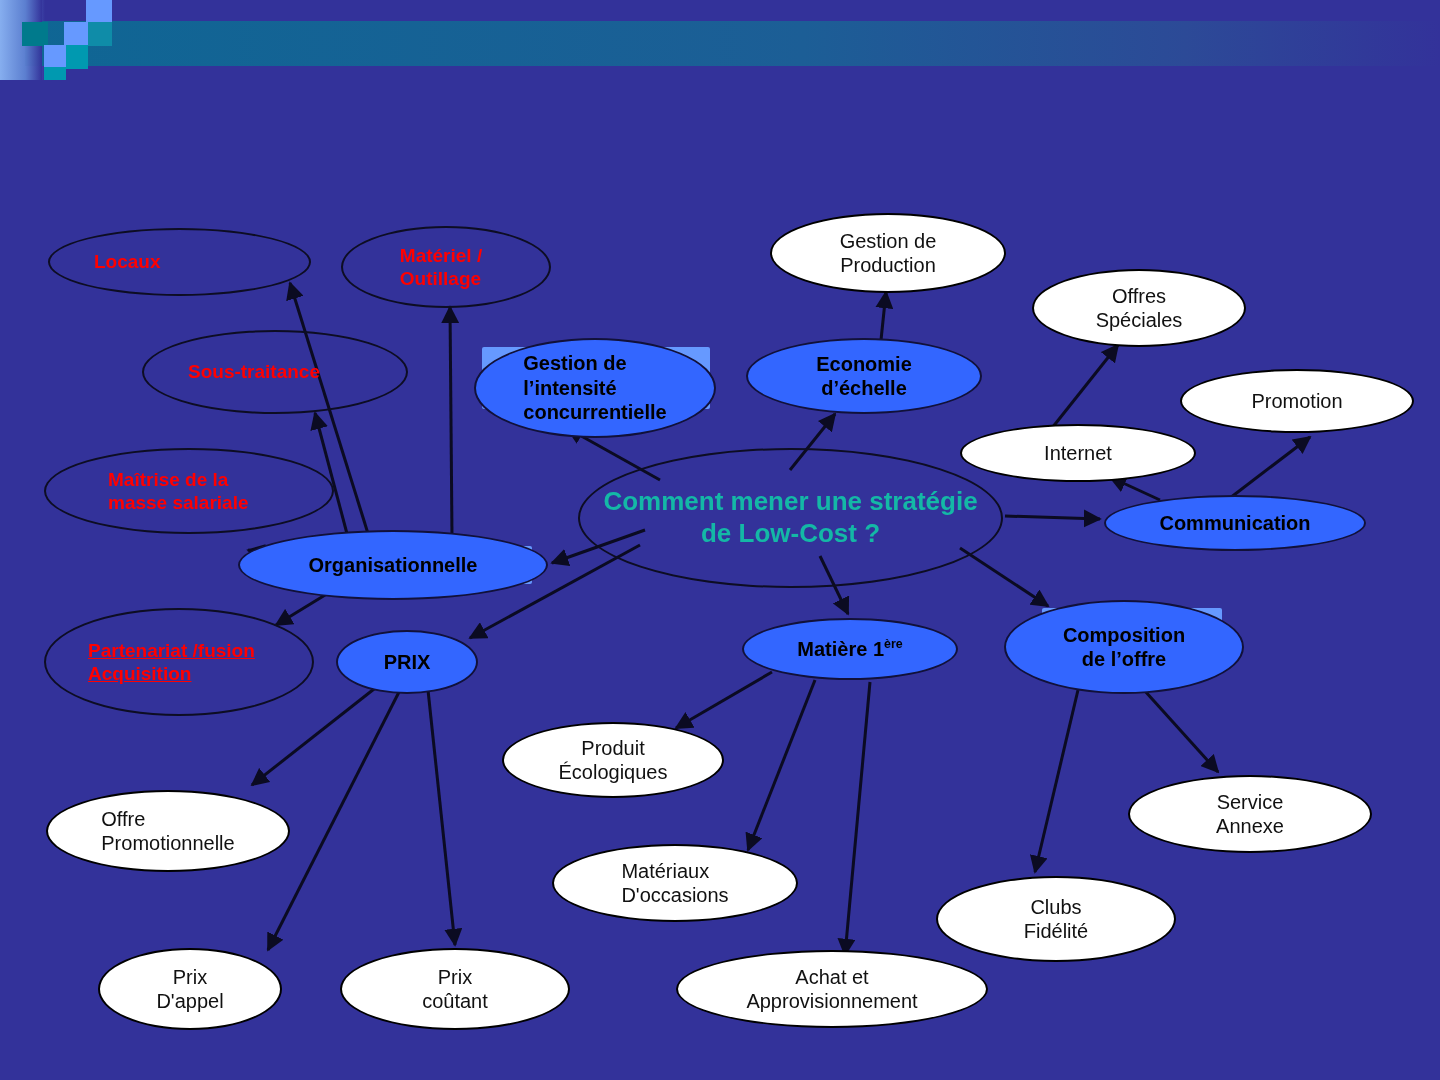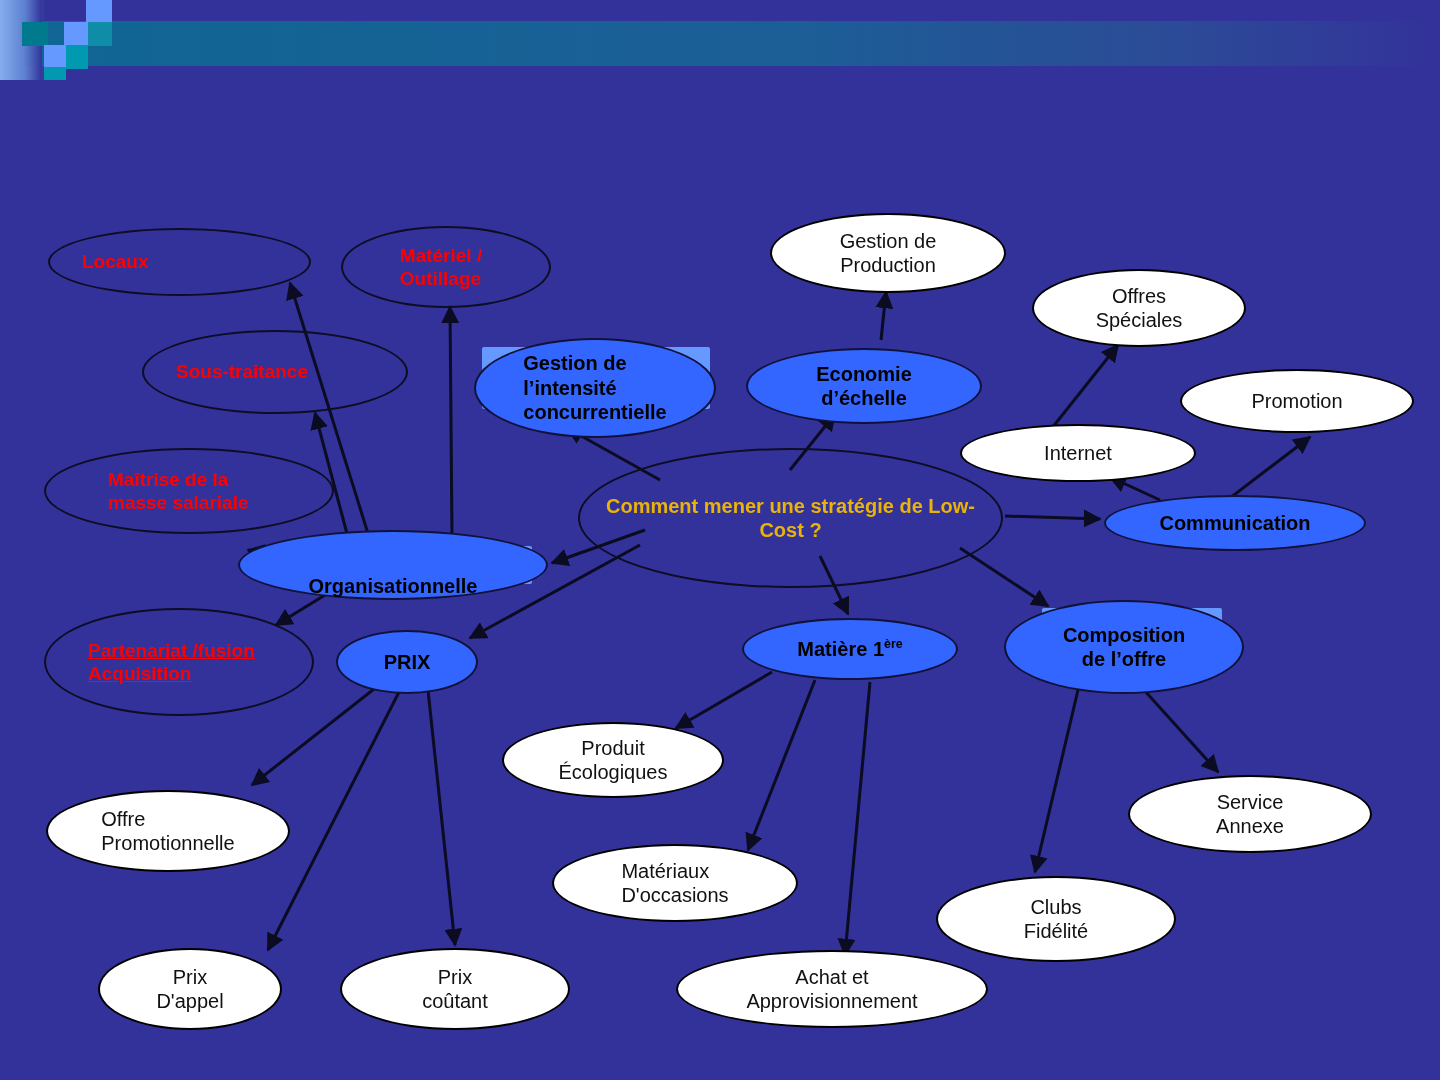--- a/index.html
+++ b/index.html
@@ -50,29 +50,29 @@
   
   .n-outline {
     background: transparent;
     border: 2px solid #0d0d23;
     color: #FF0000;
     font-weight: bold;
     font-size: 19px;
     text-align: left;
     justify-content: flex-start;
   }
-  .n-outline .lbl { padding-left: 32px; }
+  .n-outline .lbl { padding-left: 44px; }
 
   
   .n-center {
     background: transparent;
     border: 2px solid #0d0d23;
-    color: #eab308;
+    color: #14b8a6;
     font-weight: bold;
-    font-size: 20px;
+    font-size: 26px;
   }
 
   
   .n-white {
     background: #FFFFFF;
     border: 2px solid #000000;
     color: #111111;
     font-weight: normal;
     font-size: 20px;
   }
@@ -208,28 +208,28 @@
   </div>
 
   <div class="node n-blue" style="left:474px; top:338px; width:242px; height:100px;">
     <span class="lbl" style="text-align:left;">
       <span>Gestion de</span><br>
       <span>l’intensité</span><br>
       <span>concurrentielle</span>
     </span>
   </div>
 
-  <div class="node n-blue" style="left:746px; top:348px; width:236px; height:76px;">
+  <div class="node n-blue" style="left:746px; top:338px; width:236px; height:76px;">
     <span class="lbl">
       <span>Economie</span><br>
       <span>d’échelle</span>
     </span>
   </div>
 
-  <div class="node n-blue" style="left:238px; top:530px; width:310px; height:70px;align-items:flex-end;">
+  <div class="node n-blue" style="left:238px; top:530px; width:310px; height:70px;">
     <span class="lbl">Organisationnelle</span>
   </div>
 
   <div class="node n-blue" style="left:336px; top:630px; width:142px; height:64px;">
     <span class="lbl">PRIX</span>
   </div>
 
   <div class="node n-blue" style="left:742px; top:618px; width:216px; height:62px;">
     <span class="lbl"><span>Matière 1</span><span class="sup">ère</span></span>
   </div>

